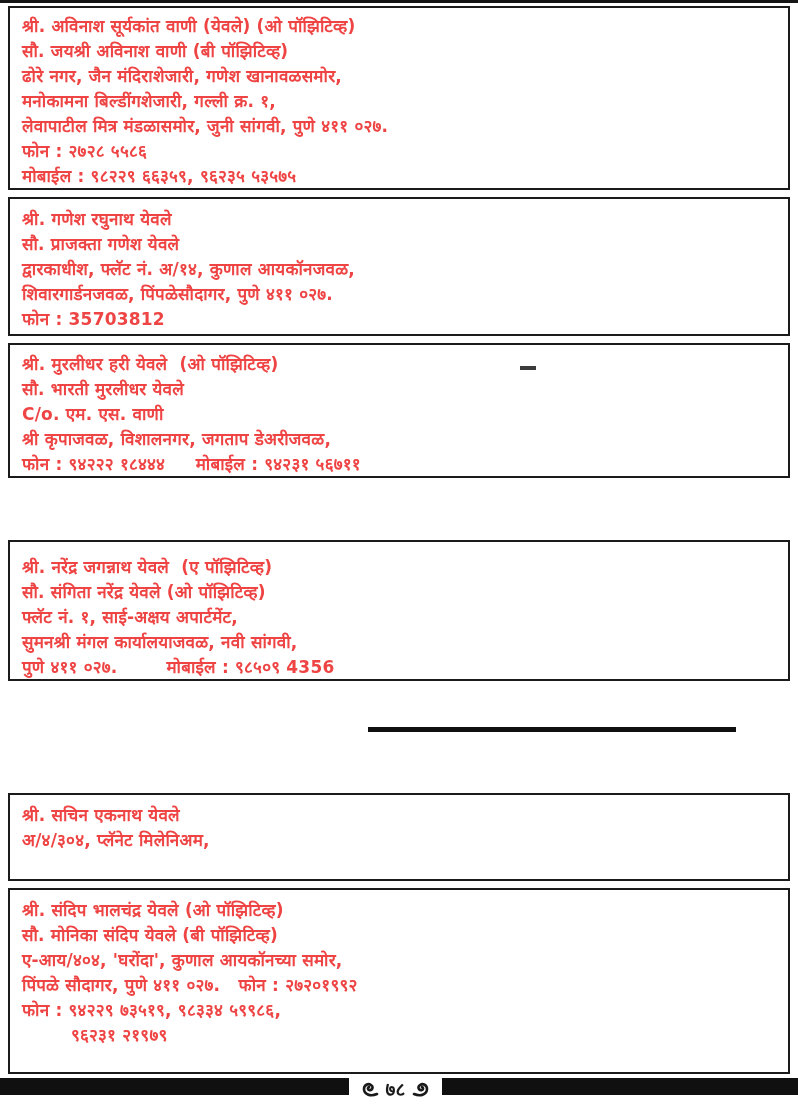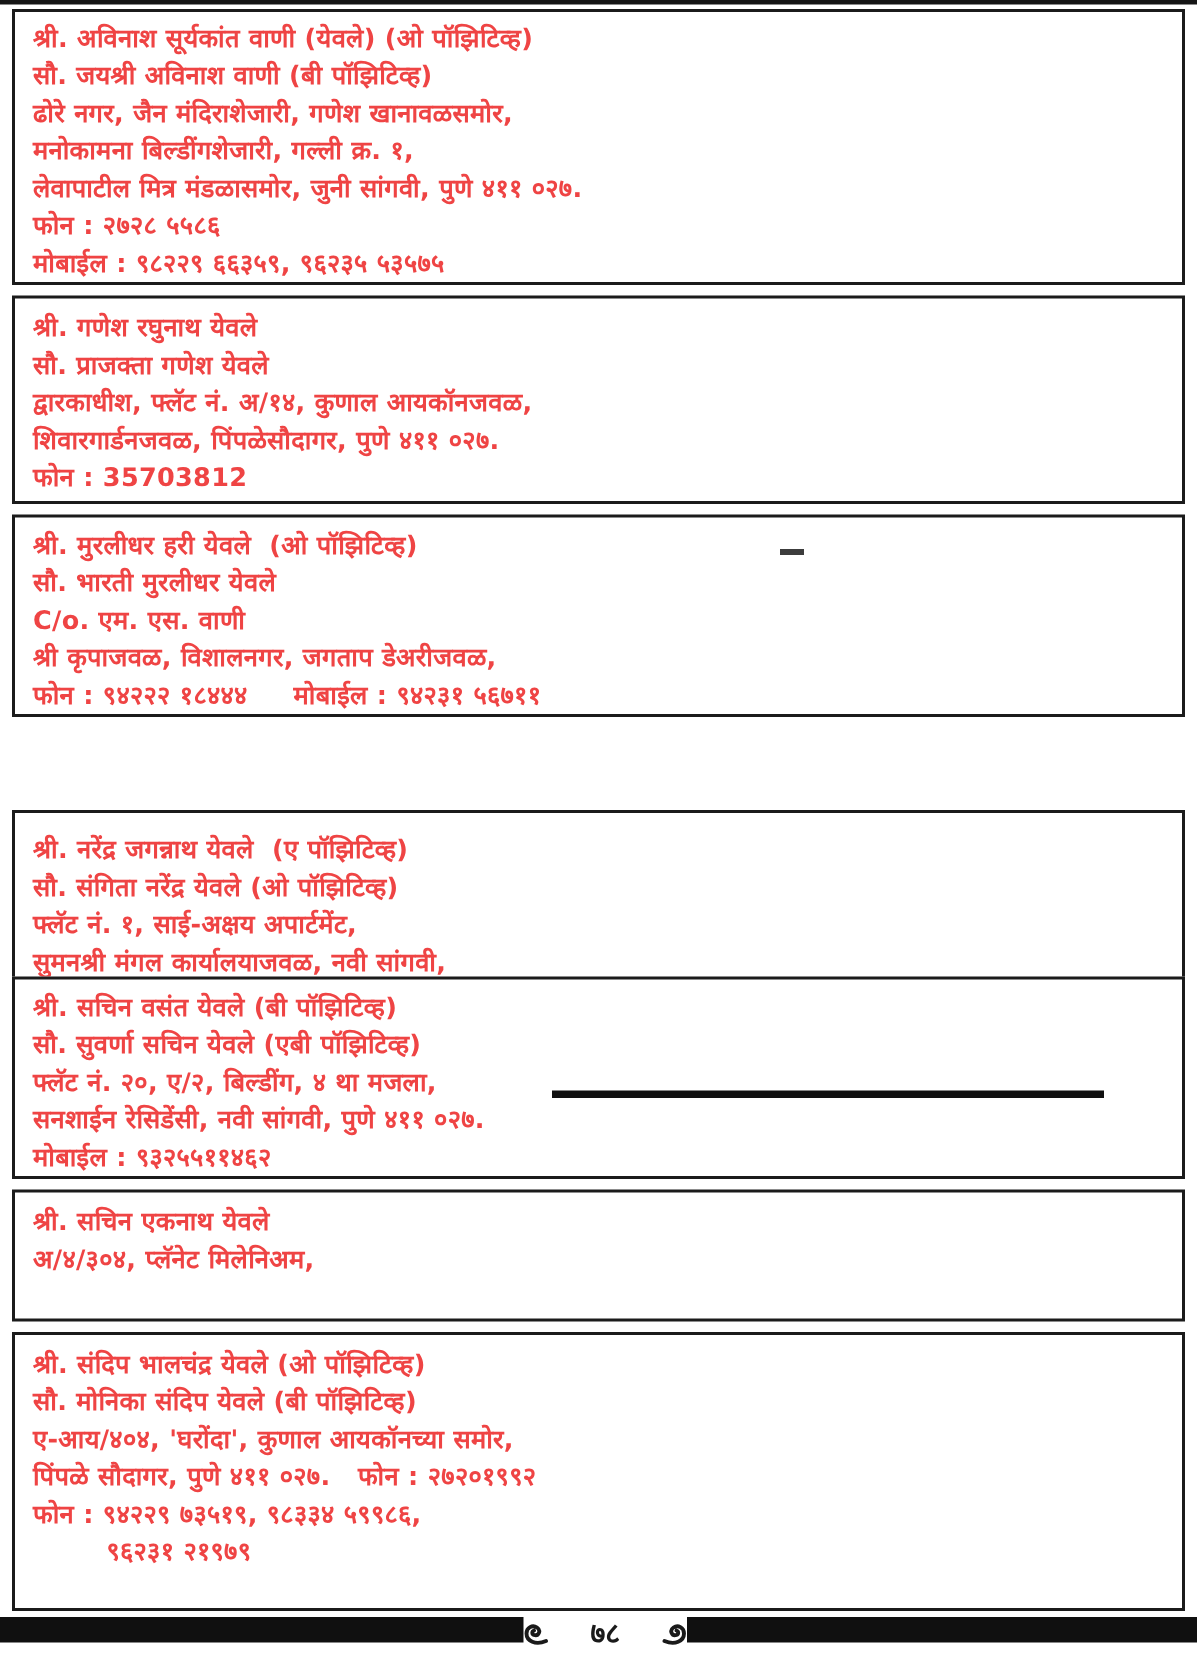--- a/index.html
+++ b/index.html
@@ -62,25 +62,25 @@
   }
   .footer-bar {
     position: absolute;
     left: 0; top: 1078px;
     width: 798px; height: 17px;
     background: #101010;
   }
   .pagenum-box {
     position: absolute;
     left: 349px; top: 1075px;
-    width: 109px; height: 29px;
+    width: 93px; height: 29px;
     background: #ffffff;
     display: flex;
     align-items: center;
-    justify-content: space-between;
+    justify-content: center;
     gap: 7px;
   }
   .pagenum {
     font-size: 19px;
     font-weight: bold;
     color: #1a1a1a;
     line-height: 1;
   }
   .ornament { display: inline-flex; }
   .ornament svg { display: block; }
@@ -119,27 +119,20 @@
   </section>
 
   <section class="entry" id="entry-4">
     <div class="line">श्री. नरेंद्र जगन्नाथ येवले  (ए पॉझिटिव्ह)</div>
     <div class="line">सौ. संगिता नरेंद्र येवले (ओ पॉझिटिव्ह)</div>
     <div class="line">फ्लॅट नं. १, साई-अक्षय अपार्टमेंट,</div>
     <div class="line">सुमनश्री मंगल कार्यालयाजवळ, नवी सांगवी,</div>
     <div class="line">पुणे ४११ ०२७.        मोबाईल : ९८५०९ 4356</div>
   </section>
 
-  <section class="entry" id="entry-5">
-    <div class="line">श्री. सचिन वसंत येवले (बी पॉझिटिव्ह)</div>
-    <div class="line">सौ. सुवर्णा सचिन येवले (एबी पॉझिटिव्ह)</div>
-    <div class="line">फ्लॅट नं. २०, ए/२, बिल्डींग, ४ था मजला,</div>
-    <div class="line">सनशाईन रेसिडेंसी, नवी सांगवी, पुणे ४११ ०२७.</div>
-    <div class="line">मोबाईल : ९३२५५११४६२</div>
-  </section>
 
   <section class="entry" id="entry-6">
     <div class="line">श्री. सचिन एकनाथ येवले</div>
     <div class="line">अ/४/३०४, प्लॅनेट मिलेनिअम,</div>
   </section>
 
   <section class="entry" id="entry-7">
     <div class="line">श्री. संदिप भालचंद्र येवले (ओ पॉझिटिव्ह)</div>
     <div class="line">सौ. मोनिका संदिप येवले (बी पॉझिटिव्ह)</div>
     <div class="line">ए-आय/४०४, 'घरोंदा', कुणाल आयकॉनच्या समोर,</div>

